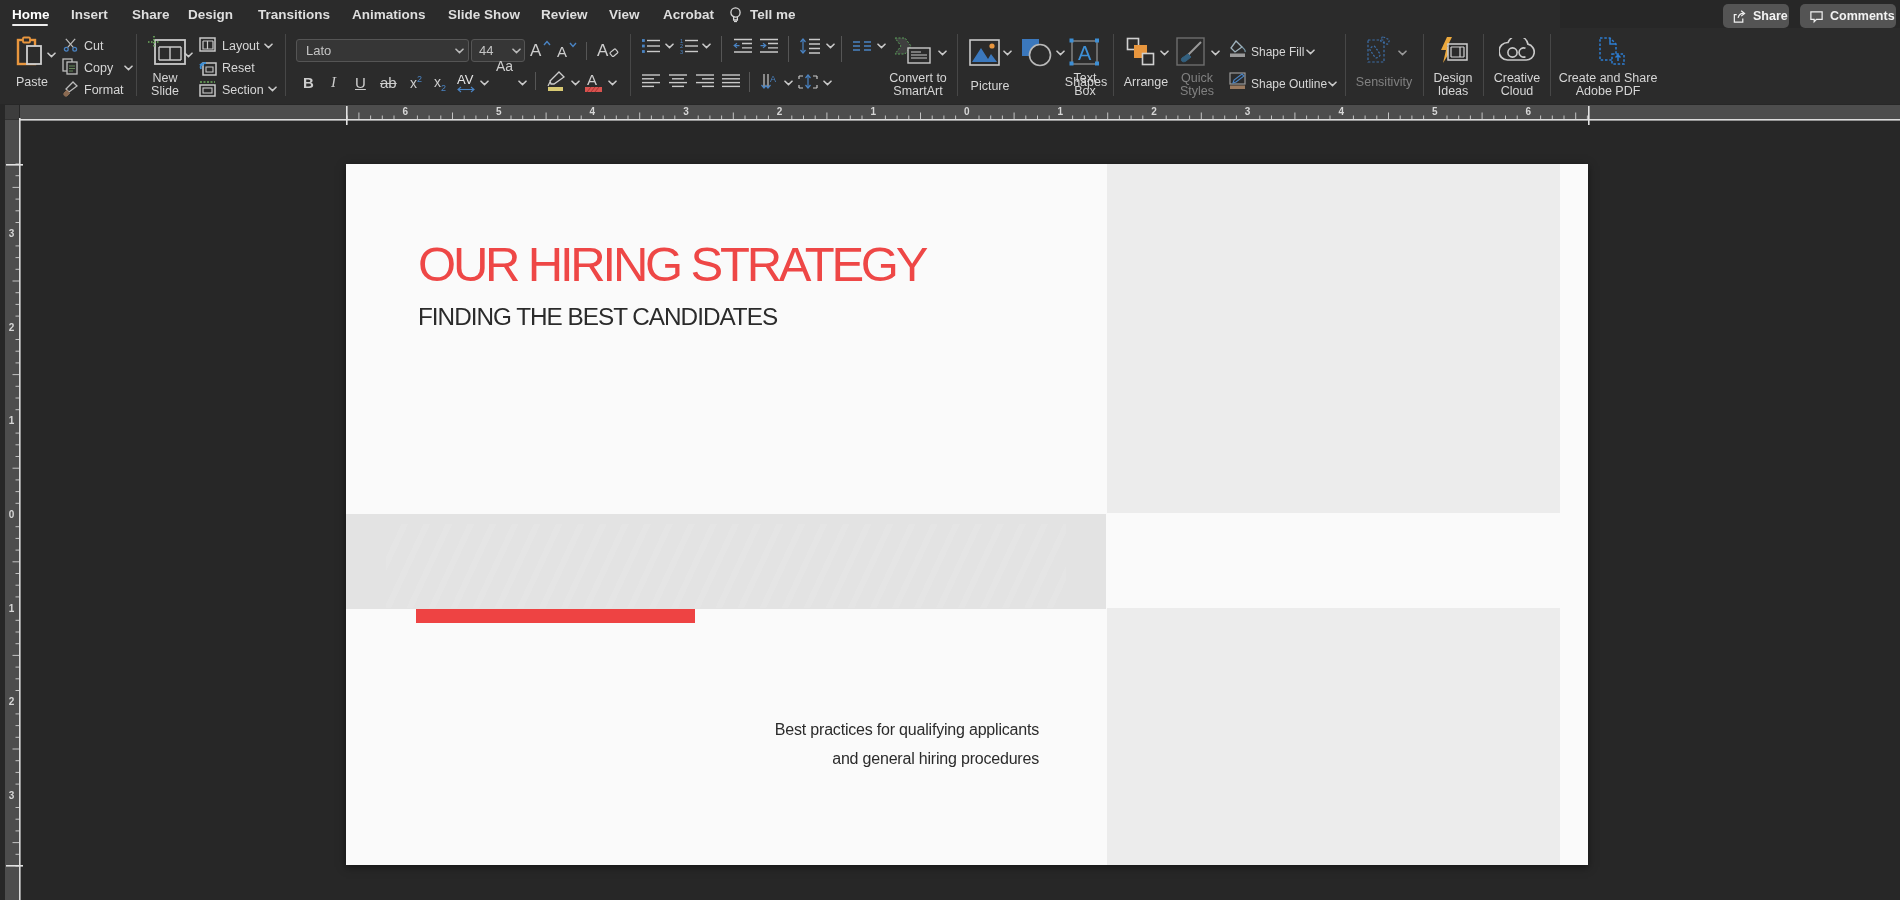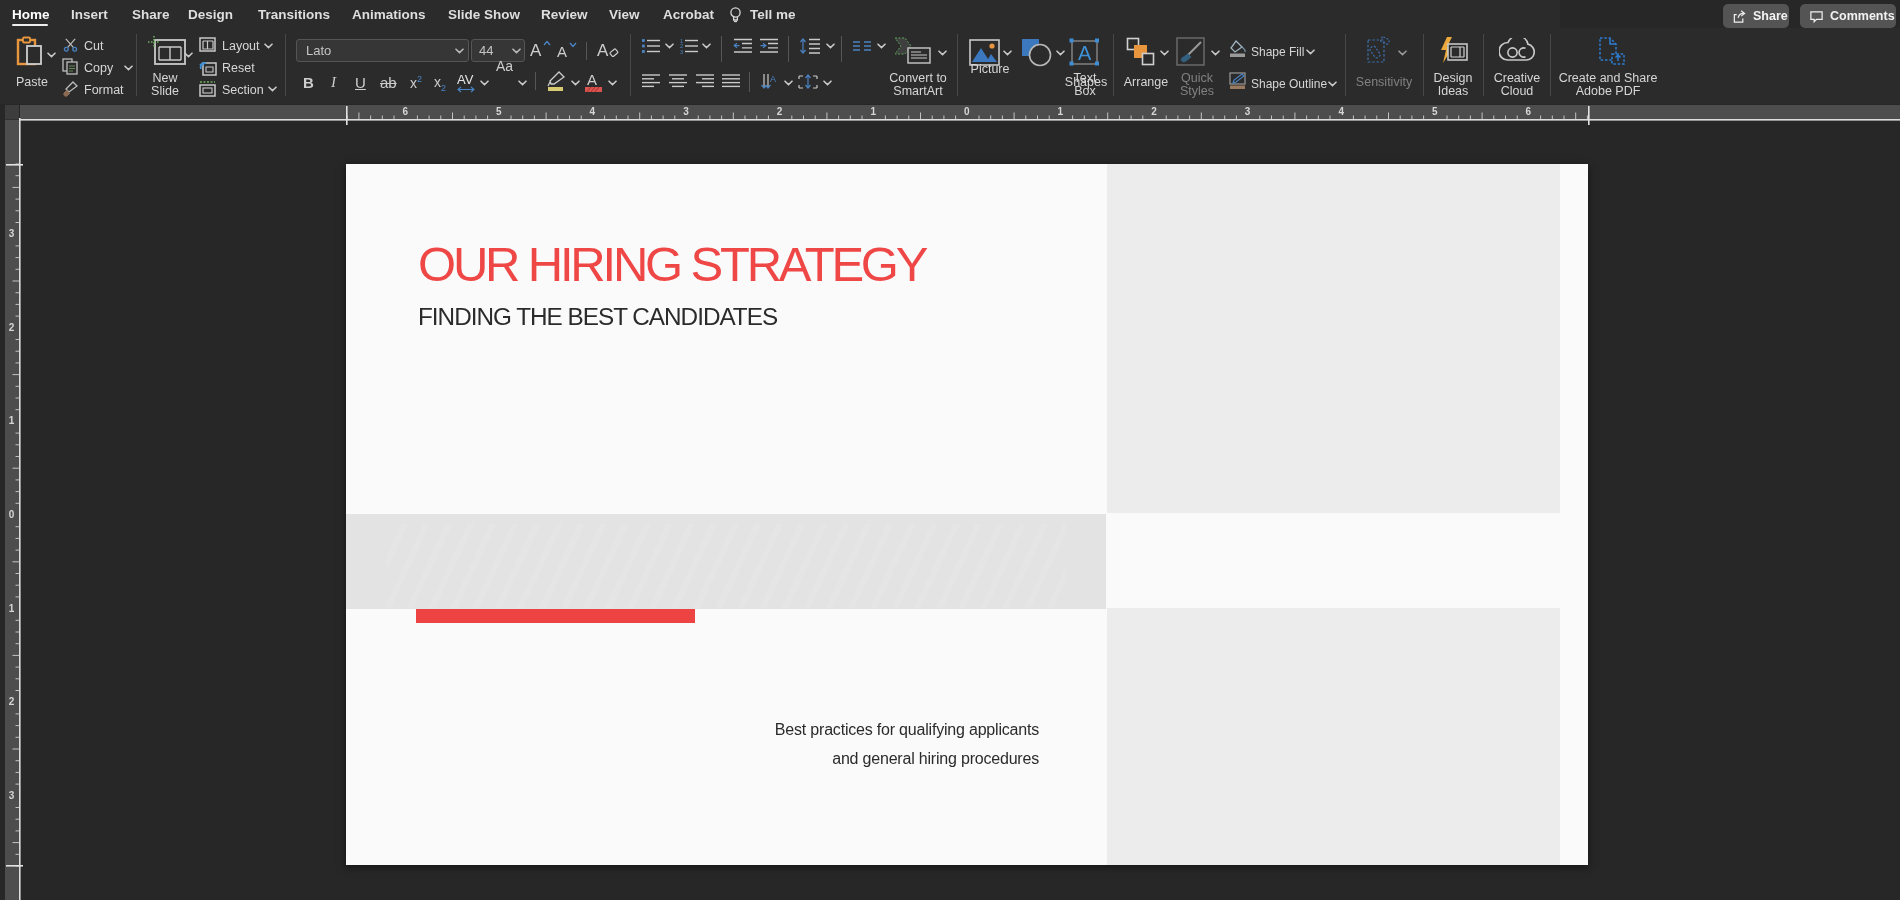--- a/index.html
+++ b/index.html
@@ -272,21 +272,21 @@
 <div class="rlab" style="left:878px;top:44px;width:80px;">Convert to<br>SmartArt</div>
 <div class="vdiv" style="left:957px;top:6px;height:62px;"></div>
 <svg class="abs" style="left:969px;top:11px" width="31" height="27" viewBox="0 0 31 27">
 <rect x="1" y="1" width="29" height="25" fill="none" stroke="#c9c9c9" stroke-width="1.6"></rect>
 <path d="M3 23 L12 9 L19 20 L22 15 L28 23 Z" fill="#3b78bd"></path>
 <circle cx="23" cy="7" r="2.6" fill="#e8963e"></circle>
     </svg>
 <svg class="abs" style="left:1003px;top:22px" width="9" height="6" viewBox="0 0 9 6">
       <path d="M1 1.2 L4.5 4.6 L8 1.2" fill="none" stroke="#c9c9c9" stroke-width="1.6" stroke-linecap="round"></path>
     </svg>
-<div class="rlab" style="left:960px;top:35px;width:60px;">Picture</div>
+<div class="rlab" style="left:960px;top:52px;width:60px;">Picture</div>
 <svg class="abs" style="left:1021px;top:10px" width="32" height="29" viewBox="0 0 32 29">
 <rect x="1" y="1" width="17" height="17" fill="#3b78bd"></rect>
 <circle cx="19" cy="17" r="10.5" fill="#2b2b2b" stroke="#b9b9b9" stroke-width="1.6"></circle>
     </svg>
 <svg class="abs" style="left:1056px;top:22px" width="9" height="6" viewBox="0 0 9 6">
       <path d="M1 1.2 L4.5 4.6 L8 1.2" fill="none" stroke="#c9c9c9" stroke-width="1.6" stroke-linecap="round"></path>
     </svg>
 <div class="rlab" style="left:1008px;top:48px;width:60px;margin-left:48px;">Shapes</div>
 <svg class="abs" style="left:1068px;top:9px" width="33" height="31" viewBox="0 0 33 31">
 <rect x="4" y="4" width="25" height="23" fill="none" stroke="#888" stroke-width="1.4"></rect>

